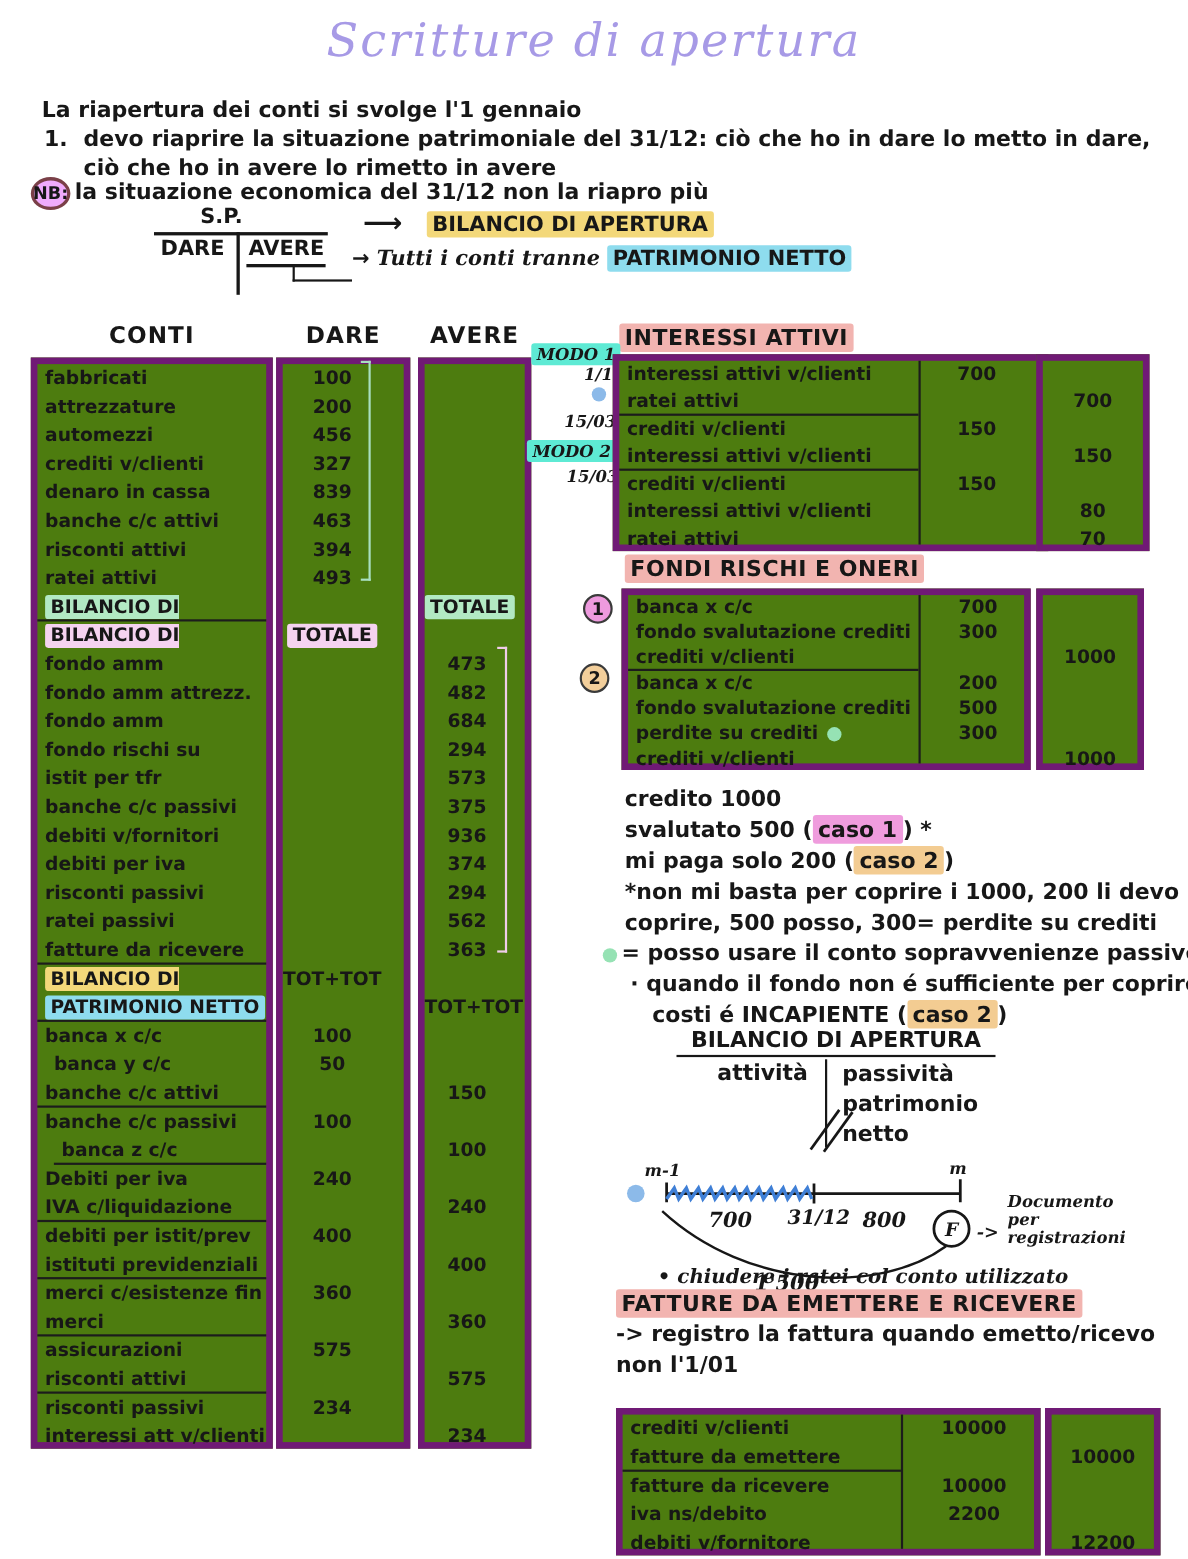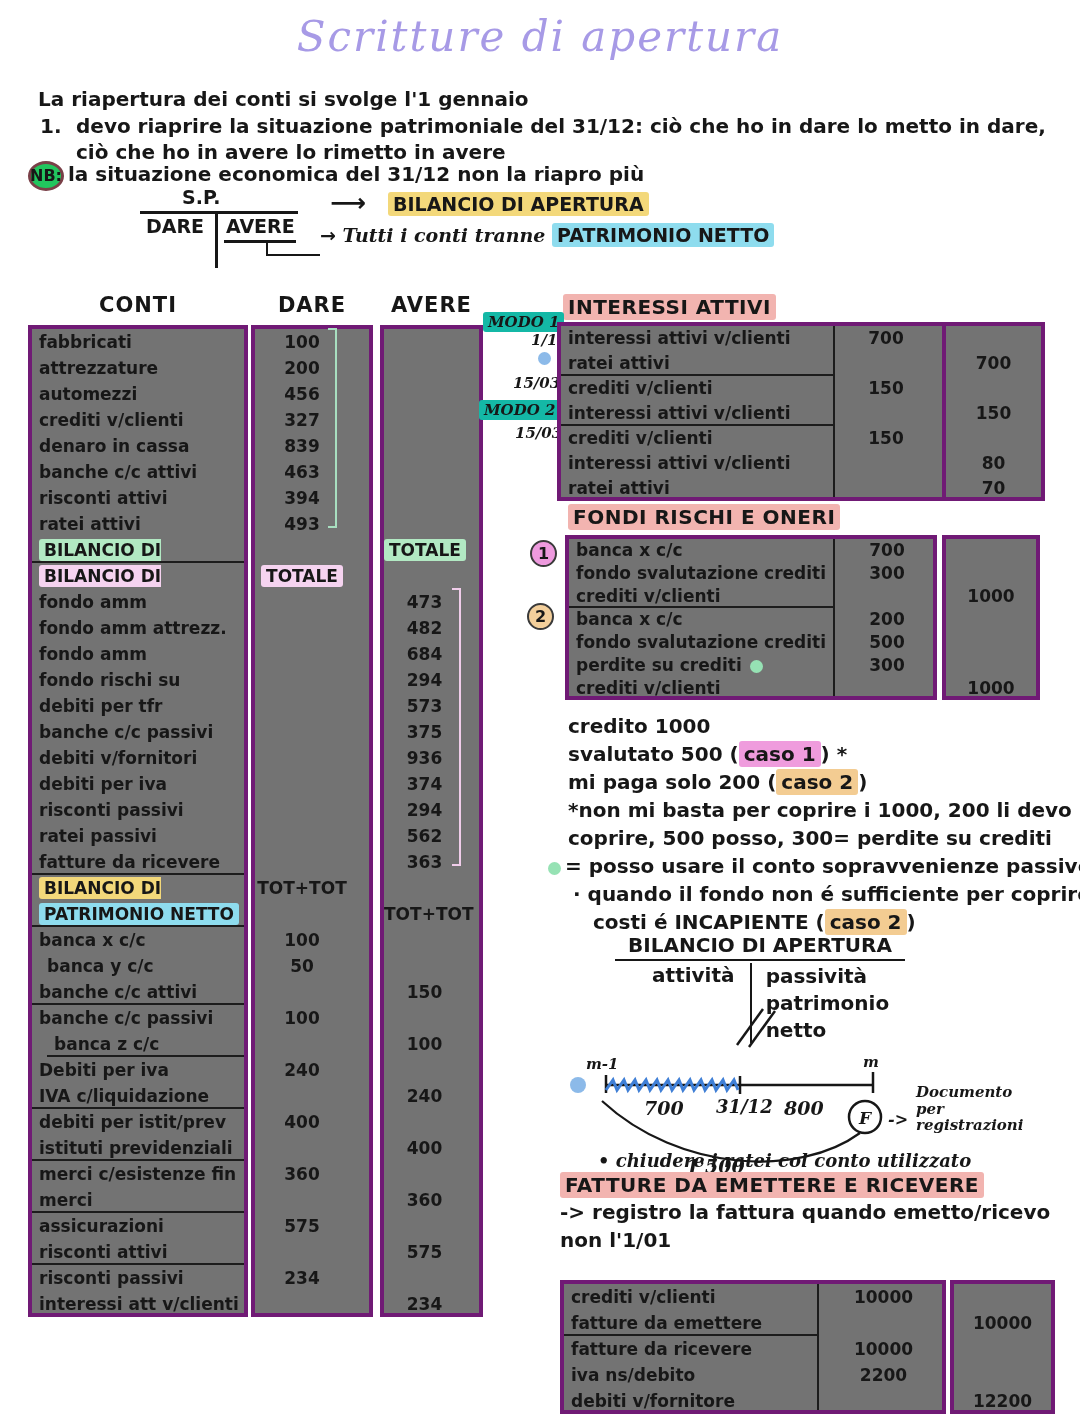--- a/index.html
+++ b/index.html
@@ -14,28 +14,28 @@
   .intro-line{font-size:20px;line-height:26px;}
   
   .hl{padding:1px 5px;border-radius:3px;}
   .hl-green{background:#b2e9c3;}
   .hl-pink{background:#f5d3f0;}
   .hl-yellow{background:#f3d87a;}
   .hl-cyan{background:#8edcee;}
   .hl-rose{background:#f2b4b0;}
   .hl-caso1{background:#ef9cdd;}
   .hl-caso2{background:#f3cc92;}
-  .hl-modo{background:#14b8a6;}
-  .nb-badge{display:inline-flex;width:36px;height:30px;border-radius:50%;background:#22c55e;
+  .hl-modo{background:#5eead4;}
+  .nb-badge{display:inline-flex;width:36px;height:30px;border-radius:50%;background:#f0abfc;
       border:3px solid #7a4048;align-items:center;justify-content:center;font-size:16px;margin-right:4px;box-sizing:border-box;}
   
   .tline{background:#171717;}
   .cursive{font-family:"DejaVu Serif",serif;font-style:italic;font-weight:bold;}
   
-  .tbox{position:absolute;border:4px solid #701a75;box-sizing:border-box;background:#737373;}
+  .tbox{position:absolute;border:6px solid #701a75;box-sizing:border-box;background:#4d7c0f;}
   .stack{position:absolute;top:0;}
   .cell{box-sizing:border-box;font-size:17px;overflow:hidden;}
   .cell.desc{padding-left:7px;text-align:left;}
   .cell.num{text-align:center;}
   .send{border-bottom:2px solid #1c1c1c;}
   .dot{display:inline-block;width:13px;height:13px;border-radius:50%;vertical-align:middle;}
   .dot-blue{background:#8cbae9;}
   .dot-green{background:#96e2b4;}
   .num-badge{position:absolute;width:27px;height:27px;border-radius:50%;border:2px solid #3a3a3a;
       display:flex;align-items:center;justify-content:center;font-size:16px;box-sizing:border-box;}
@@ -92,21 +92,21 @@
         <div class="cell desc" style="height: 26px; line-height: 26px;"><span>denaro in cassa</span></div>
         <div class="cell desc" style="height: 26px; line-height: 26px;"><span>banche c/c attivi</span></div>
         <div class="cell desc" style="height: 26px; line-height: 26px;"><span>risconti attivi</span></div>
         <div class="cell desc" style="height: 26px; line-height: 26px;"><span>ratei attivi</span></div>
         <div class="cell desc send" style="height: 26px; line-height: 26px;"><span class="hl hl-green">BILANCIO DI APERTURA</span></div>
         <div class="cell desc" style="height: 26px; line-height: 26px;"><span class="hl hl-pink">BILANCIO DI APERTURA</span></div>
         <div class="cell desc" style="height: 26px; line-height: 26px;"><span>fondo amm fabbricati</span></div>
         <div class="cell desc" style="height: 26px; line-height: 26px;"><span>fondo amm attrezz.</span></div>
         <div class="cell desc" style="height: 26px; line-height: 26px;"><span>fondo amm automezzi</span></div>
         <div class="cell desc" style="height: 26px; line-height: 26px;"><span>fondo rischi su crediti</span></div>
-        <div class="cell desc" style="height: 26px; line-height: 26px;"><span>debiti per tfr</span></div>
+        <div class="cell desc" style="height: 26px; line-height: 26px;"><span>istit per tfr</span></div>
         <div class="cell desc" style="height: 26px; line-height: 26px;"><span>banche c/c passivi</span></div>
         <div class="cell desc" style="height: 26px; line-height: 26px;"><span>debiti v/fornitori</span></div>
         <div class="cell desc" style="height: 26px; line-height: 26px;"><span>debiti per iva</span></div>
         <div class="cell desc" style="height: 26px; line-height: 26px;"><span>risconti passivi</span></div>
         <div class="cell desc" style="height: 26px; line-height: 26px;"><span>ratei passivi</span></div>
         <div class="cell desc send" style="height: 26px; line-height: 26px;"><span>fatture da ricevere</span></div>
         <div class="cell desc" style="height: 26px; line-height: 26px;"><span class="hl hl-yellow">BILANCIO DI APERTURA</span></div>
         <div class="cell desc send" style="height: 26px; line-height: 26px;"><span class="hl hl-cyan">PATRIMONIO NETTO</span></div>
         <div class="cell desc" style="height: 26px; line-height: 26px;"><span>banca x c/c</span></div>
         <div class="cell desc" style="height: 26px; line-height: 26px; padding-left: 15px;"><span>banca y c/c</span></div>

